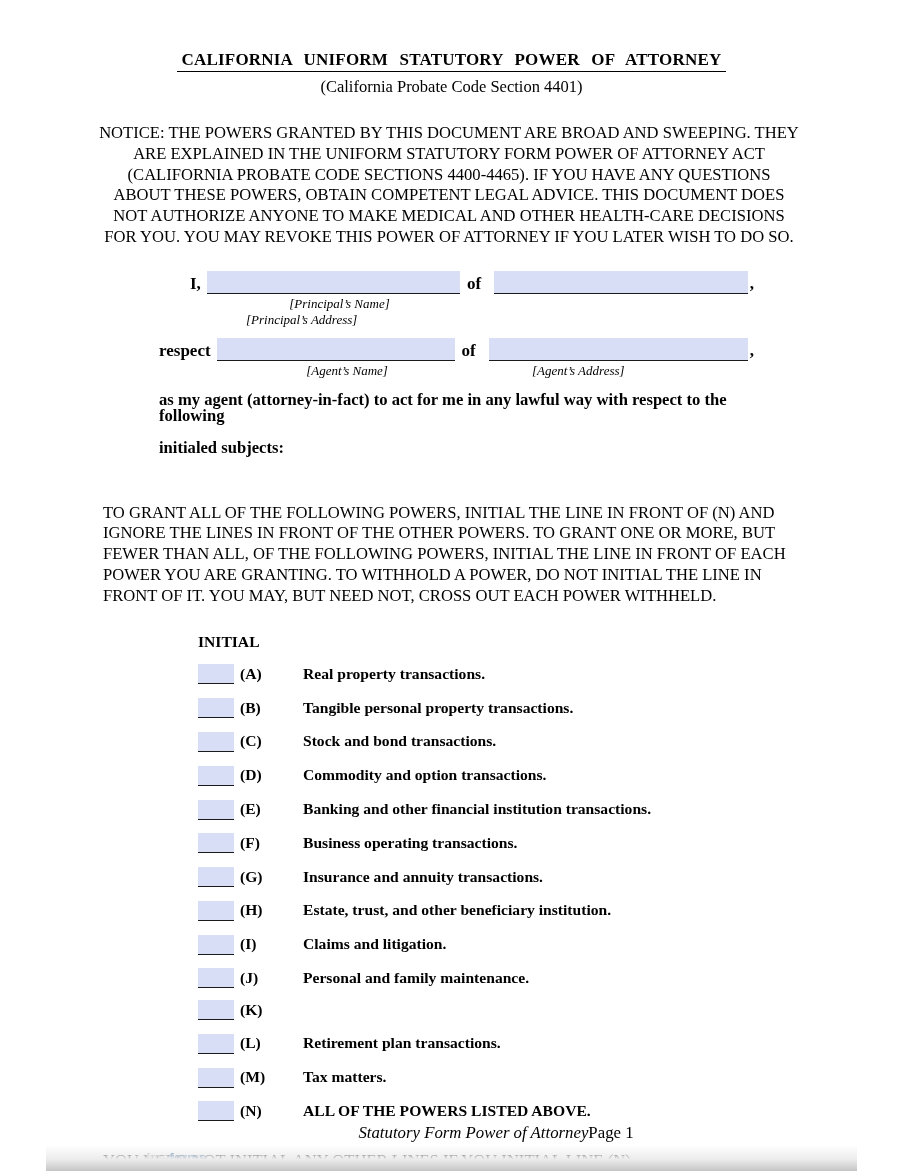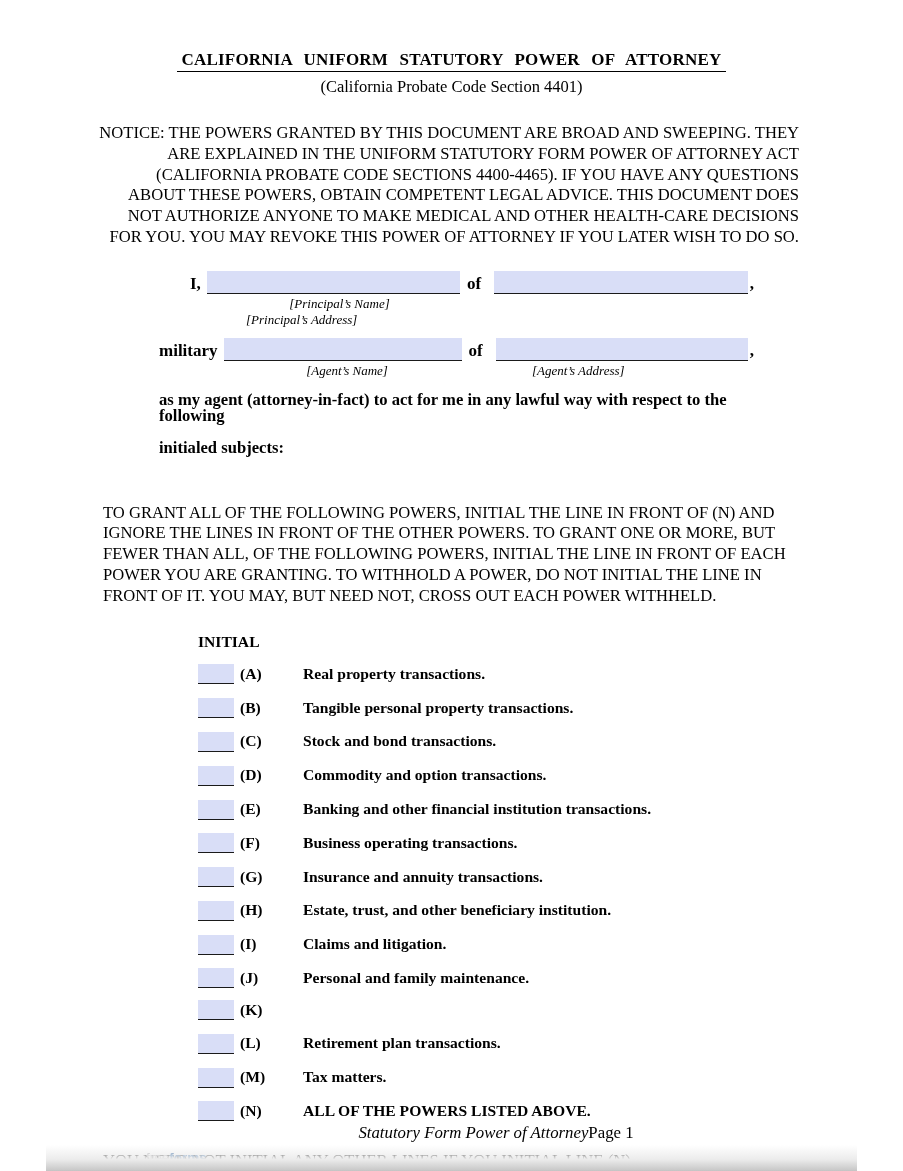--- a/index.html
+++ b/index.html
@@ -21,21 +21,21 @@
     word-spacing:7px;
     padding:0 5px 1px 5px;
     border-bottom:1.6px solid #000;
     letter-spacing:0.2px;
   }
   .doc-subtitle { margin-top:5px; font-size:16.5px; font-weight:normal; }
   
   .notice {
     margin:26px 58px 0 53px;
     font-size:16.6px; line-height:1.255;
-    text-align:right;
+    text-align:center;
   }
   .instructions {
     margin:46px 58px 0 57px;
     font-size:16.6px; line-height:1.255;
   }
   .footnote {
     margin:30px 58px 0 57px;
     font-size:16.6px;
   }
   
@@ -139,21 +139,21 @@
     <span class="fill-field field-address"></span>
     <span class="suffix">,</span>
   </div>
   <div class="label-row row-principal-labels">
     <span class="cap lbl-slot1">[Principal’s Name]</span>
     <span class="lbl-gap"></span>
     <span class="cap lbl-slot2">[Principal’s Address]</span>
   </div>
 
   <div class="fill-row row-agent">
-    <span>military</span>
+    <span>respect</span>
     <span class="fill-field field-name-a"></span>
     <span class="connector">of</span>
     <span class="fill-field field-address"></span>
     <span class="suffix">,</span>
   </div>
   <div class="label-row row-agent-labels">
     <span class="cap lbl-slot1">[Agent’s Name]</span>
     <span class="lbl-gap"></span>
     <span class="cap lbl-slot2">[Agent’s Address]</span>
   </div>

